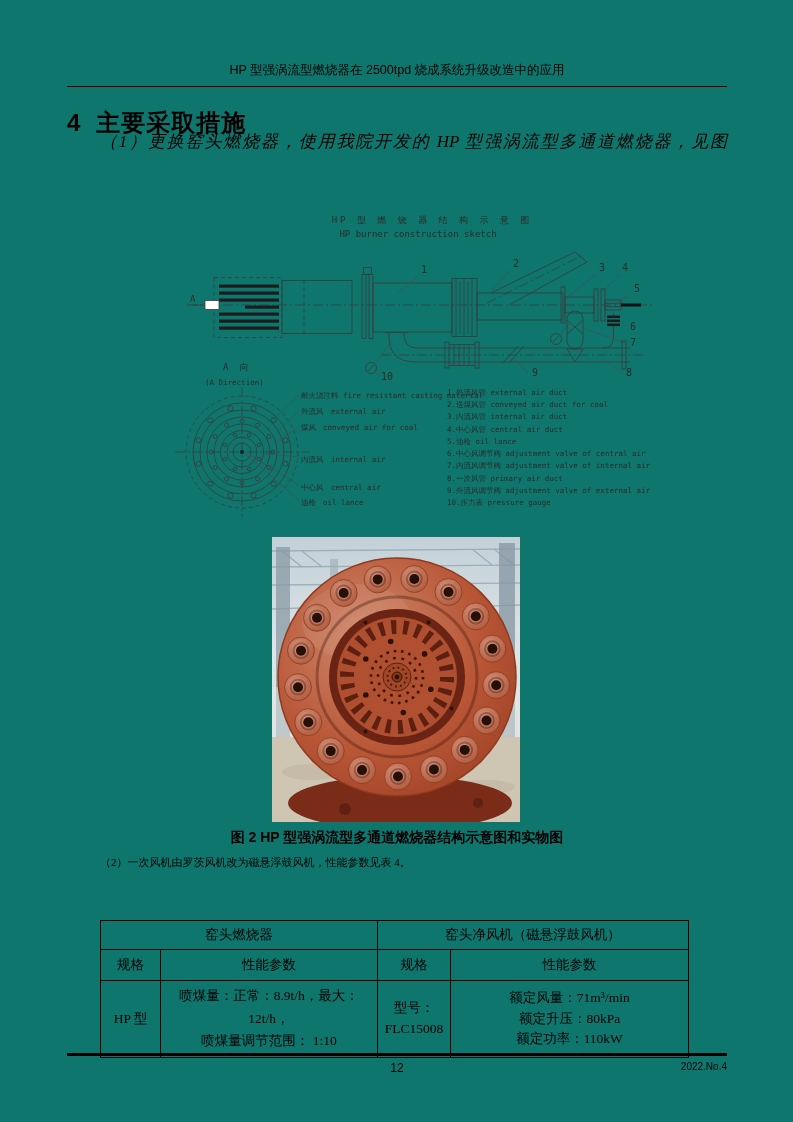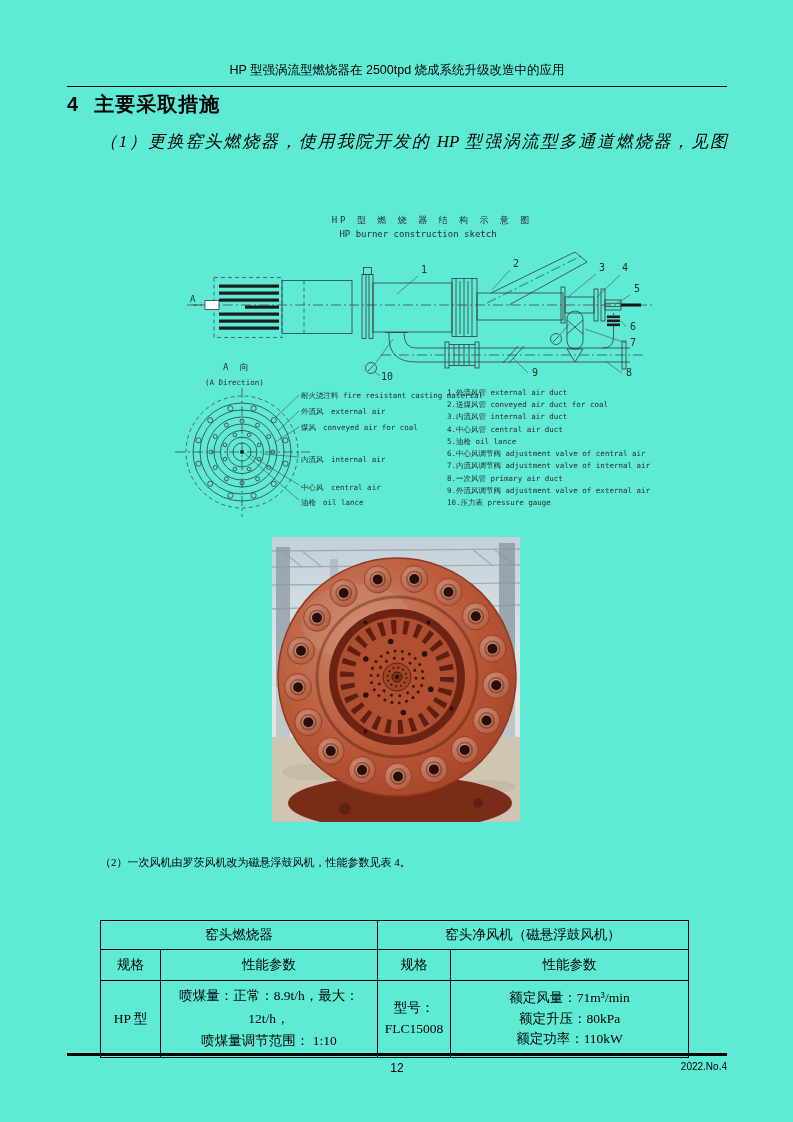--- a/index.html
+++ b/index.html
@@ -1,23 +1,23 @@
 <!DOCTYPE html>
 <html><head>
 <meta charset="utf-8">
 <style>
   html,body{margin:0;padding:0;background:#888;}
-  .page{position:relative;width:793px;height:1122px;background:#5eead4;margin:0 auto;
+  .page{position:relative;width:793px;height:1122px;background:#0f766e;margin:0 auto;
         font-family:"Liberation Serif","DejaVu Serif",serif;color:#000;overflow:hidden;}
   .abs{position:absolute;}
   .header-title{top:62px;left:67px;width:660px;text-align:center;font-size:12.5px;
                 font-family:"Liberation Sans","DejaVu Sans",sans-serif;}
   .header-rule{top:86px;left:67px;width:660px;border-top:1.6px solid #000;}
-  .section-heading{top:91px;left:67px;font-family:"Liberation Sans","DejaVu Sans",sans-serif;
-                   font-weight:bold;font-size:20px;letter-spacing:1px;}
+  .section-heading{top:107px;left:67px;font-family:"Liberation Sans","DejaVu Sans",sans-serif;
+                   font-weight:bold;font-size:24px;letter-spacing:1px;}
   .section-heading .num{margin-right:16px;letter-spacing:0;}
   .p1l1{top:130px;left:100px;width:627px;font-size:17px;text-align:justify;text-align-last:justify;font-style:italic;}
   .p1l2{top:163px;left:63px;width:660px;font-size:17px;}
   .p2{top:855px;left:63px;width:664px;font-size:11px;text-indent:37px;}
   .fig-caption{top:829px;left:67px;width:660px;text-align:center;font-weight:bold;font-size:14px;
                font-family:"Liberation Sans","DejaVu Sans",sans-serif;}
   .table-caption{top:892px;left:67px;width:660px;text-align:center;font-weight:bold;font-size:14.5px;
                  font-family:"Liberation Sans","DejaVu Sans",sans-serif;}
   table.spec{position:absolute;left:100px;top:920px;width:588px;border-collapse:collapse;
              table-layout:fixed;font-size:13.5px;}
@@ -334,20 +334,21 @@
     <circle cx="93.8" cy="158" r="2.8" fill="#2e1208"></circle>
       <circle cx="93.8" cy="122" r="2.8" fill="#2e1208"></circle>
     <circle cx="125" cy="140" r="26" fill="none" stroke="#3c150a" stroke-width="2.6" stroke-dasharray="2.6 4.8"></circle>
     <circle cx="125" cy="140" r="19" fill="none" stroke="#3c150a" stroke-width="2.6" stroke-dasharray="2.6 5.9"></circle>
     <circle cx="125" cy="140" r="14" fill="#a04727" stroke="#5e1f10" stroke-width="1"></circle>
     <circle cx="125" cy="140" r="9.5" fill="none" stroke="#40160a" stroke-width="1.8" stroke-dasharray="1.8 3.2"></circle>
     <circle cx="125" cy="140" r="5" fill="#813519" stroke="#40160a" stroke-width="1"></circle>
     <circle cx="125" cy="140" r="2.2" fill="#2a0f06"></circle>
   </svg>
 
+  <div class="abs fig-caption">图 2 HP 型强涡流型多通道燃烧器结构示意图和实物图</div>
   <div class="abs p2">（2）一次风机由罗茨风机改为磁悬浮鼓风机，性能参数见表 4。</div>
 
   <table class="spec">
     <colgroup>
         <col style="width:60px">
         <col style="width:217px">
         <col style="width:73px">
         <col style="width:238px">
       </colgroup>
     <tbody>

